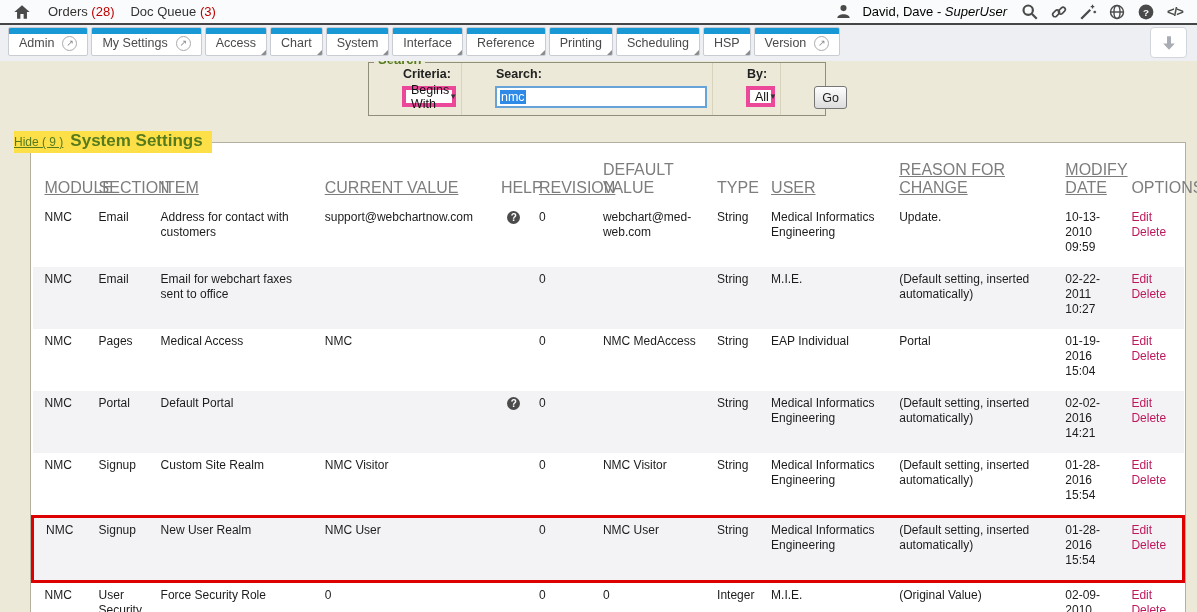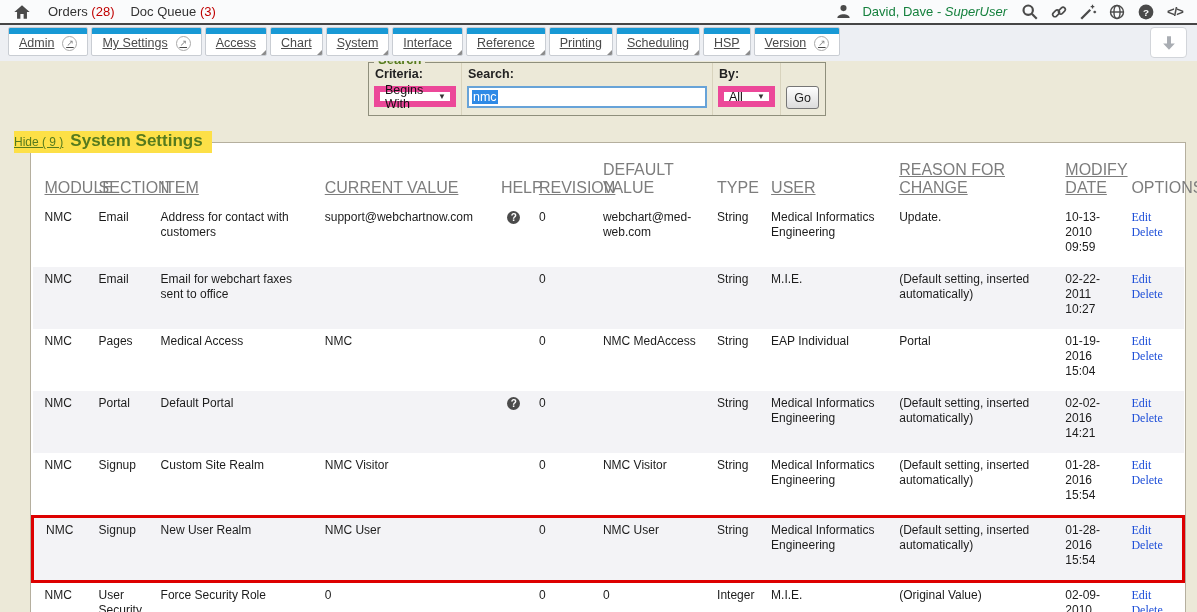--- a/index.html
+++ b/index.html
@@ -6,51 +6,51 @@
   html,body { width:1197px; height:612px; overflow:hidden; font-family:"Liberation Sans", sans-serif; background:#ece9d8; }
 
   
   .topbar { height:25px; background:#fafbfc; border-bottom:2px solid #454545;
             display:flex; align-items:center; padding:0 12px; position:relative; z-index:3; }
   .topbar-left { display:flex; align-items:center; gap:16px; }
   .top-link { font-size:13px; color:#333; cursor:pointer; }
   .top-link .count { color:#c00000; }
   .icon-btn { display:inline-flex; align-items:center; justify-content:center; width:20px; height:20px; cursor:pointer; }
   .topbar-right { margin-left:auto; display:flex; align-items:center; gap:9px; }
-  .user-name { font-size:13px; color:#15803d; margin-right:4px; }
+  .user-name { font-size:13px; color:#000000; margin-right:4px; }
   .user-name i { font-style:italic; }
   .code-glyph { font-size:13px; font-weight:bold; color:#4a4a4a; letter-spacing:-1px; }
 
   
   .tabbar { height:36px; background:#edeff3; display:flex; align-items:stretch;
             padding:2px 10px 5px 8px; position:relative; z-index:2; }
   .tab { position:relative; background:#fff; border:1px solid #c9cdd3; border-radius:2px;
          overflow:hidden; display:flex; align-items:center; padding:6px 10px 3px;
-         margin-right:3px; font-size:12.5px; color:#4a4a4a; cursor:pointer;text-decoration:underline; }
+         margin-right:3px; font-size:12.5px; color:#4a4a4a; cursor:pointer; }
   .tab-cap { position:absolute; top:0; left:0; right:0; height:6px; background:#1899d5; }
   .popout-icon { display:inline-flex; align-items:center; justify-content:center;
                  width:15px; height:15px; margin-left:8px; border:1px solid #aaa; border-radius:50%;
                  font-size:9px; color:#888; cursor:pointer; }
   .tab-corner { position:absolute; bottom:0; right:0; width:0; height:0;
                 border-left:5px solid transparent; border-bottom:5px solid #8b8b8b; }
   .down-btn { margin-left:auto; width:37px; height:31px; background:#fff; border:1px solid #d2d5da;
               border-radius:4px; display:flex; align-items:center; justify-content:center; cursor:pointer; }
 
   
   .search-panel { position:absolute; left:368px; top:62px; width:458px; z-index:1;
                   background:#ece9d8; border:1px solid #8f8f7c; }
   .sp-legend { position:absolute; top:-10px; left:5px; background:#ece9d8; padding:0 4px;
                font-size:13px; font-weight:bold; color:#567b1e; line-height:14px; }
   .sp-grid { display:grid; grid-template-columns:93px 251px 68px 44px; }
-  .sp-cell { border-right:1px solid #d8d3bd; padding:4px 6px 2px; }
+  .sp-cell { border-right:1px solid #d8d3bd; padding:4px 6px 2px;margin-left:28px; }
   .sp-cell:nth-child(4n) { border-right:none; }
   .sp-label { font-size:12.5px; font-weight:bold; color:#222; }
   .sp-ctrl { padding:3px 5px 6px; }
   .fake-select { display:flex; justify-content:space-between; align-items:center; background:#fff;
-                 border:6px solid #ec4899; height:21px; padding:0 4px 0 5px; font-size:12.5px; color:#111; cursor:pointer; }
+                 border:4px solid #ec4899; height:21px; padding:0 4px 0 5px; font-size:12.5px; color:#111; cursor:pointer; }
   .fake-select .arr { font-size:8px; color:#333; }
   .fake-input { background:#fff; border:2px solid #67a3d8; height:22px; padding:1px 3px;
                 font-size:12.5px; display:flex; align-items:center; cursor:text; }
   .fake-input .selected { background:#2e8ae6; color:#fff; padding:0 1px; }
   .go-btn { height:23px; width:33px; font-size:12.5px; color:#222; border:1px solid #767676;
             border-radius:3px; background:linear-gradient(#fefefe,#dcdcdc); cursor:pointer; }
 
   
   .settings { position:relative; margin:81px 11px 0 30px; background:#fff;
               border:1px solid #b5af9e; border-bottom:none; height:470px; }
@@ -64,21 +64,21 @@
   th { font-size:16px; font-weight:normal; color:#7d7d7d; text-transform:uppercase;
        text-align:left; vertical-align:bottom; padding:10px 4px 8px 2px; }
   th:first-child, td:first-child { padding-left:12px; }
   th.sortable { text-decoration:underline; cursor:pointer; }
   td { font-size:12px; color:#1c1c1c; vertical-align:top; padding:5px 6px 12px 2px; line-height:15px; }
   tbody tr:nth-child(even) { background:#f3f3f6; }
   tbody tr.highlighted { border:3px solid #dd0000; }
   td.c-help { text-align:center; padding-right:10px; }
   .help-icon { display:inline-block; width:13px; height:13px; border-radius:50%; background:#4b4b4b;
                color:#fff; font-size:10px; font-weight:bold; line-height:13px; text-align:center; cursor:pointer; }
-  .opt-link { display:block; color:#1d4ed8; text-decoration:none; cursor:pointer;font-family:Liberation Serif, serif; }
+  .opt-link { display:block; color:#be185d; text-decoration:none; cursor:pointer; }
 </style>
 </head>
 <body>
 
 <div class="topbar">
   <div class="topbar-left">
     <span class="icon-btn">
       <svg width="18" height="18" viewBox="0 0 20 20">
           <path d="M10 2.5 L18.5 10 H15.5 V17.5 H11.8 V12.3 H8.2 V17.5 H4.5 V10 H1.5 Z" fill="#4a4a4a"></path>
         </svg>

